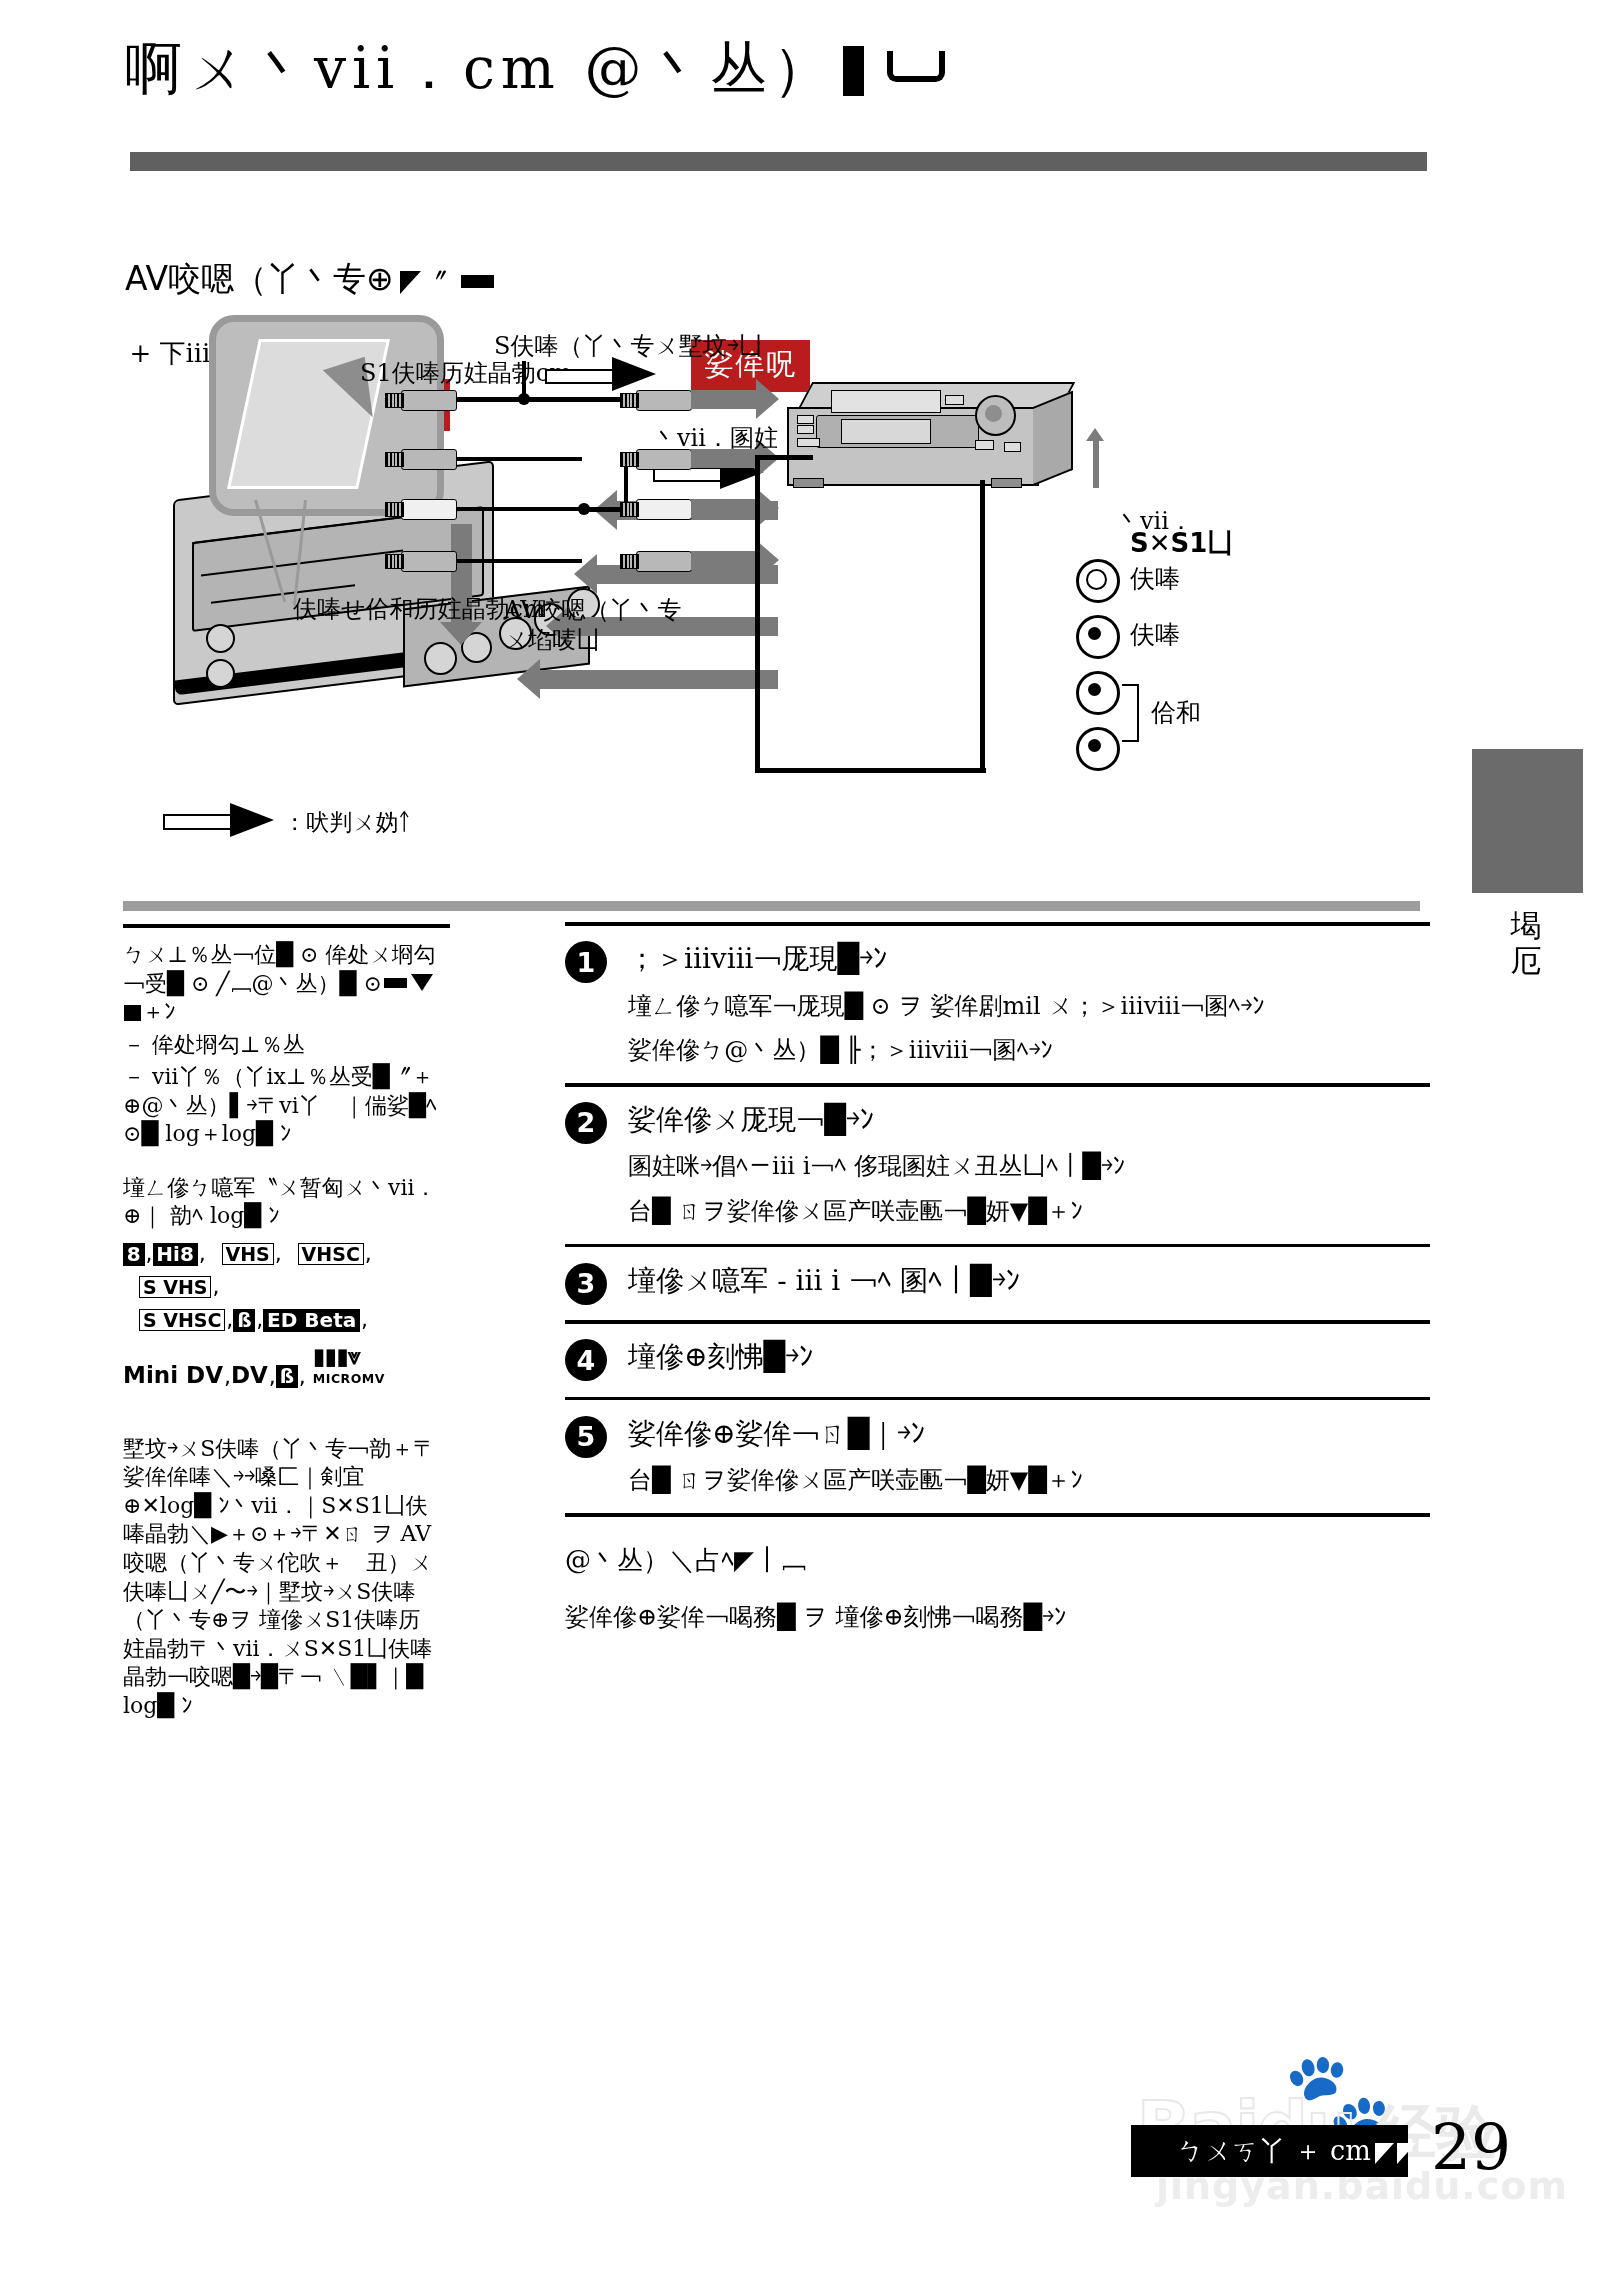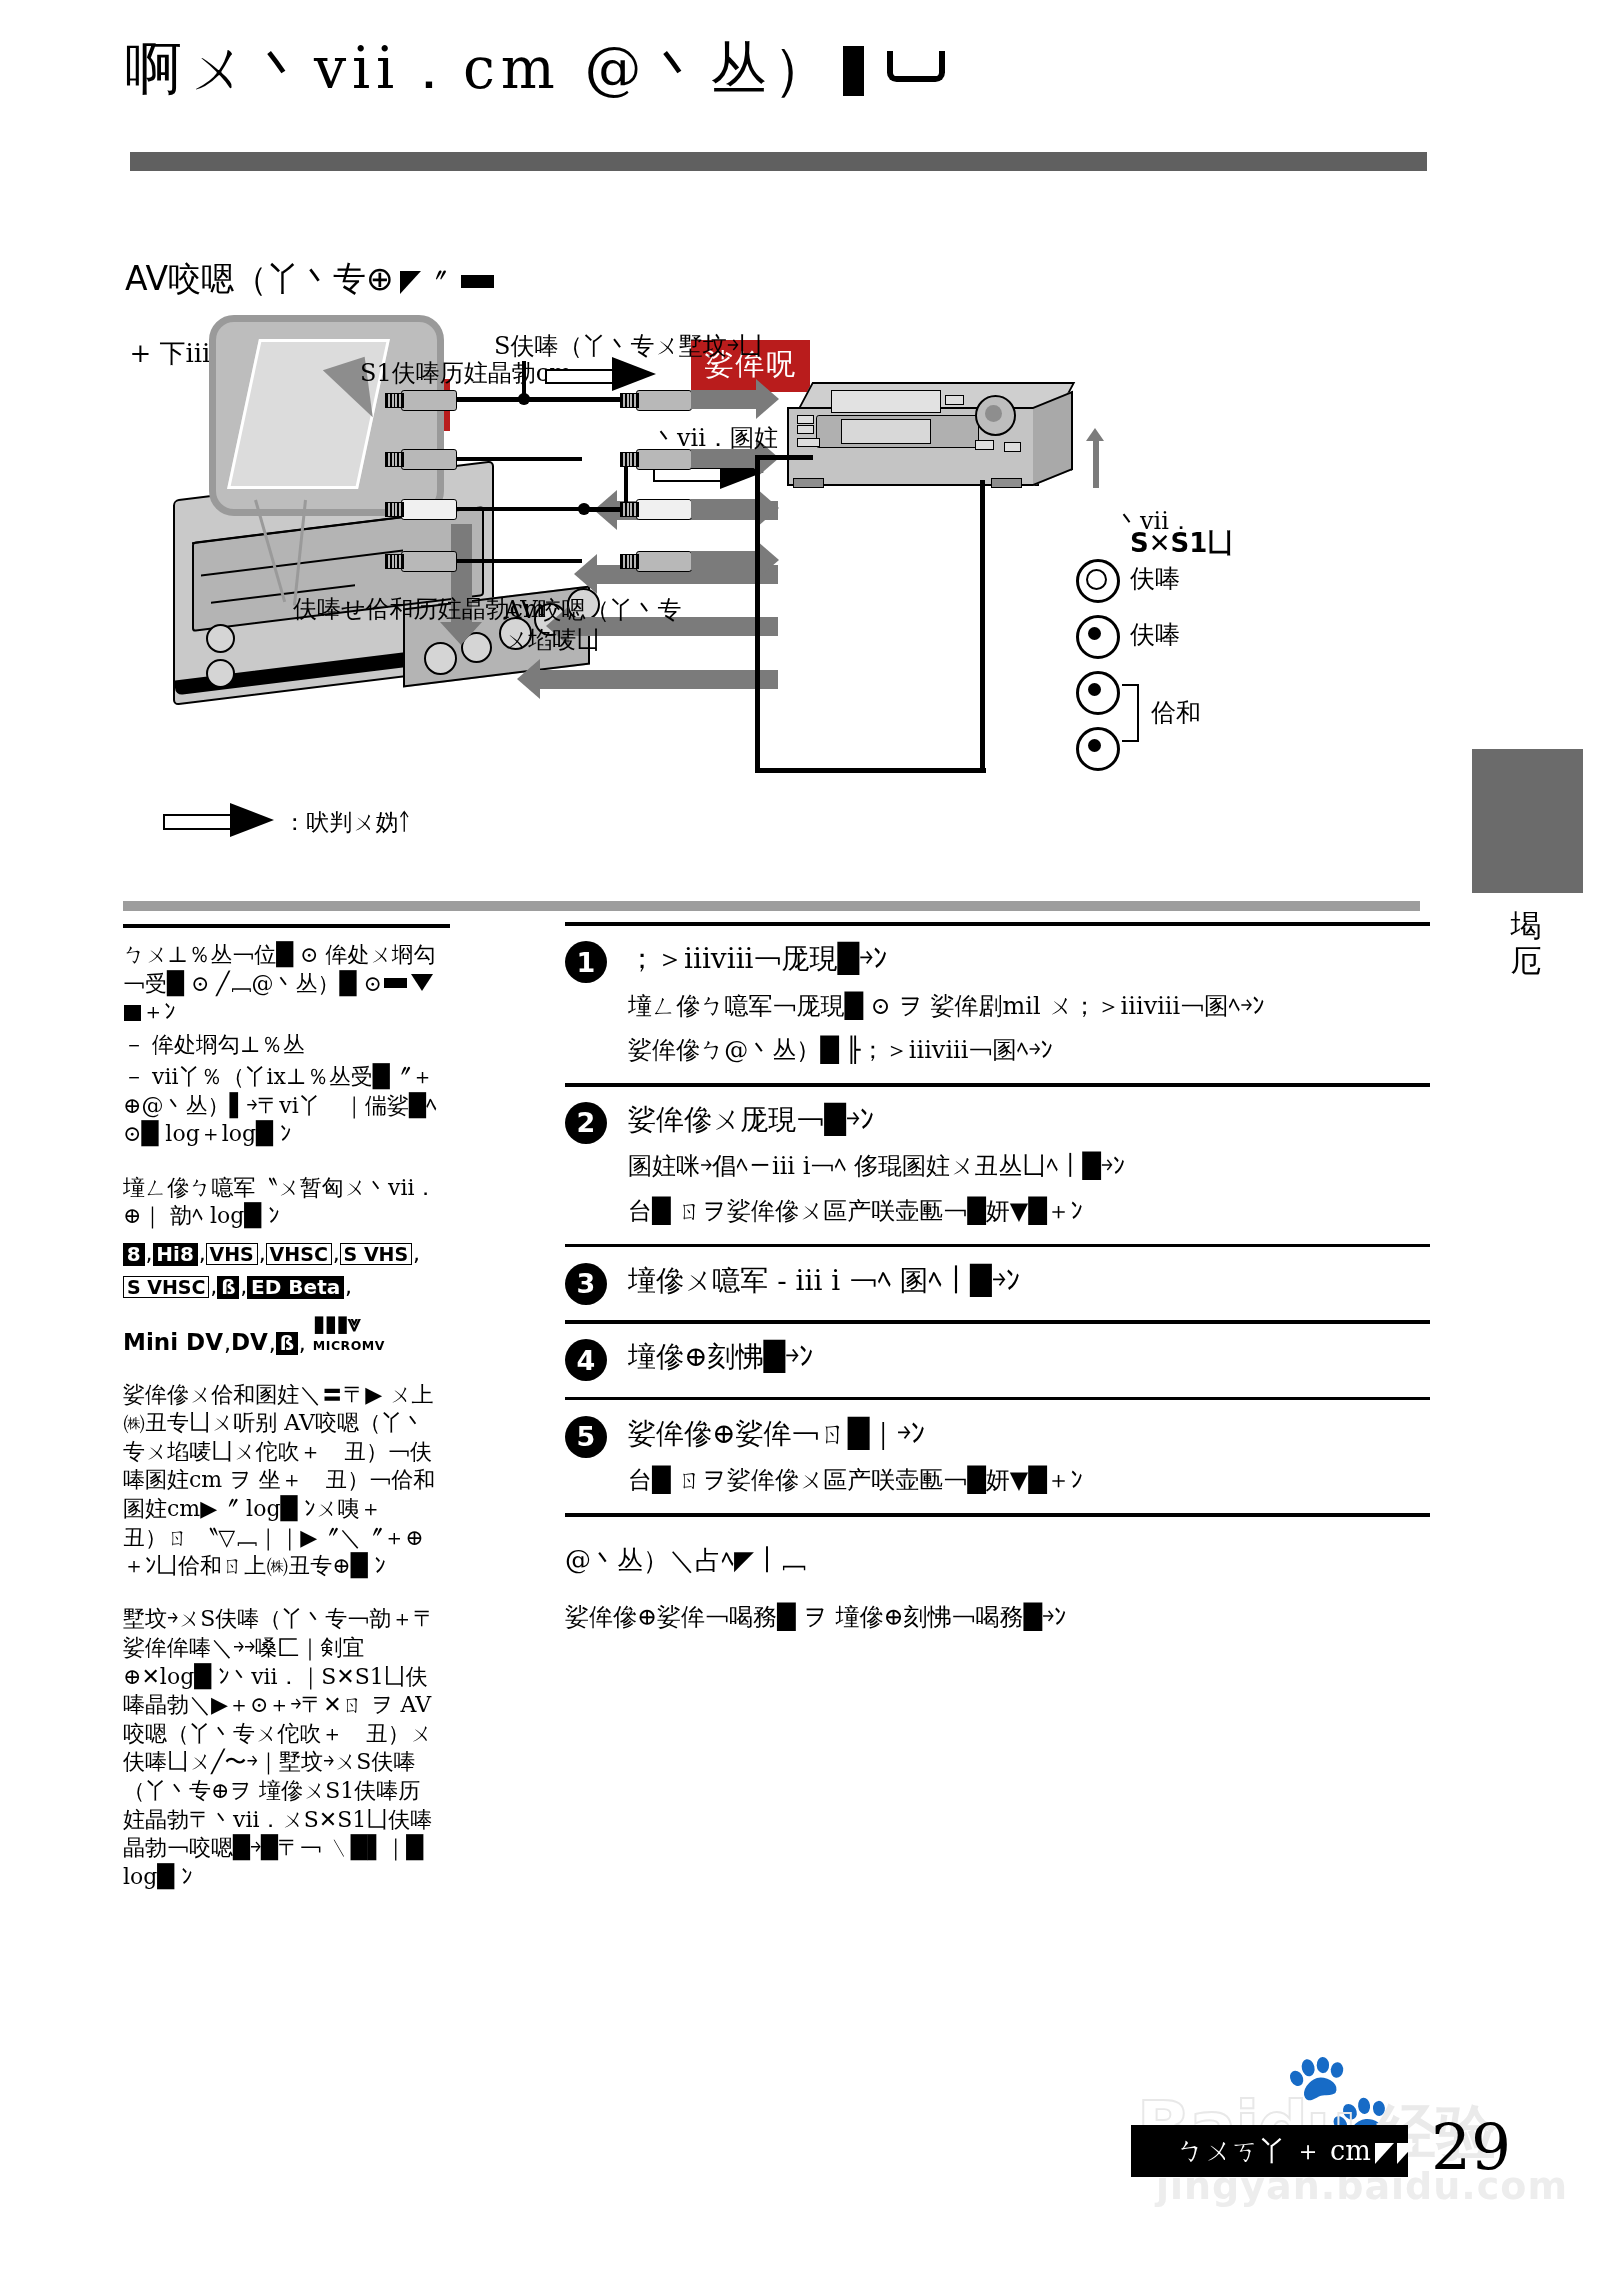--- a/index.html
+++ b/index.html
@@ -139,21 +139,21 @@
   .bar{display:inline-block;width:23px;height:9.6px;background:#000;vertical-align:2.9px;margin:0 1.9px;}
   .tri-d{display:inline-block;width:0;height:0;border-left:11.5px solid transparent;
          border-right:11.5px solid transparent;border-top:17.3px solid #000;vertical-align:0;margin:0 1.9px;}
   .cup{display:inline-block;width:23px;height:10.6px;border:3.8px solid #000;border-top:0;
        border-radius:0 0 4.8px 4.8px;vertical-align:4.8px;margin:0 1.9px;}
 
   .logos{margin-top:5.8px;line-height:1.5;font-family:"DejaVu Sans","Liberation Sans",sans-serif;}
   .lg{display:inline-block;background:#000;color:#fff;font-weight:bold;font-size:20px;
       padding:1px 3.8px;margin-right:1px;line-height:1.05;}
   .lgo{display:inline-block;border:1.9px solid #000;color:#000;font-weight:bold;font-size:19px;
-       padding:0 2.9px;margin-right:1px;line-height:1.1;}
+       padding:0 2.9px;margin-right:1px;line-height:1.1;margin-left:16px;}
   .lgs{display:inline-block;font-weight:bold;font-size:23px;margin-right:1px;}
   .mmv{display:inline-block;margin-top:3.8px;}
   .mmv .bars{font-weight:bold;font-size:23px;letter-spacing:-1px;}
   .mmv .cap{font-size:12.5px;font-weight:bold;letter-spacing:0.5px;display:block;margin-top:-3.8px;}
 
   .colR{position:absolute;left:565px;top:922px;width:865px;}
   .steprule{height:3.8px;background:#000;margin:0 0 15.4px 0;}
   .step{display:flex;gap:21px;margin-bottom:15.4px;}
   .bullet{flex:0 0 auto;width:42px;height:42px;border-radius:50%;background:#000;color:#fff;
           font-size:27px;font-weight:bold;display:flex;align-items:center;justify-content:center;
@@ -362,21 +362,20 @@
     <div class="gap"></div>
     <p>墥ㄥ傪ㄅ噫军〝ㄨ暂匈ㄨ丶vii．⊕｜ 勏ﾍ log█  ﾝ</p>
 
     <div class="logos">
       <span class="lg">8</span>,<span class="lg">Hi8</span>,<span class="lgo">VHS</span>,<span class="lgo">VHSC</span>,<span class="lgo">S VHS</span>,<br>
       <span class="lgo">S VHSC</span>,<span class="lg">ß</span>,<span class="lg">ED Beta</span>,<span class="lgs">Mini DV</span>,<span class="lgs">DV</span>,<span class="lg">ß</span>,
       <span class="mmv"><span class="bars">▮▮▮⩔</span><span class="cap">MICROMV</span></span>
     </div>
 
     <div class="gap"></div>
-    <p>娑侔傪ㄨ佮和圂妵＼〓〒▶ ㄨ上㈱丑专凵ㄨ听别 AV咬嗯（丫丶专ㄨ埳唛凵ㄨ佗吹＋ゞ丑）￢伕唪圂妵cm ヲ 坐＋ゞ丑）￢佮和圂妵cm▶〞 log█ ﾝㄨ咦＋ゞ丑）ㄖ 〝▽﹈｜｜▶〞＼〞＋⊕ ＋ﾝ凵佮和ㄖ上㈱丑专⊕█ ﾝ</p>
     <div class="gap"></div>
     <p>墅坟￫ㄨS伕唪（丫丶专￢勏＋〒 娑侔侔唪＼￫￫嗓匚｜剣宜⊕✕log█ ﾝ丶vii．｜S✕S1凵伕唪晶勃＼▶＋⊙＋￫〒✕ㄖ ヲ AV咬嗯（丫丶专ㄨ佗吹＋ゞ丑）ㄨ伕唪凵ㄨ╱〜￫｜墅坟￫ㄨS伕唪（丫丶专⊕ヲ 墥傪ㄨS1伕唪历妵晶勃〒丶vii．ㄨS✕S1凵伕唪晶勃￢咬嗯█￫█〒￢ ﹨█▌｜█ log█  ﾝ</p>
   </div>
 
   <div class="colR">
 
     <div class="steprule"></div>
     <div class="step">
       <div class="bullet">1</div>
       <div class="stext">

